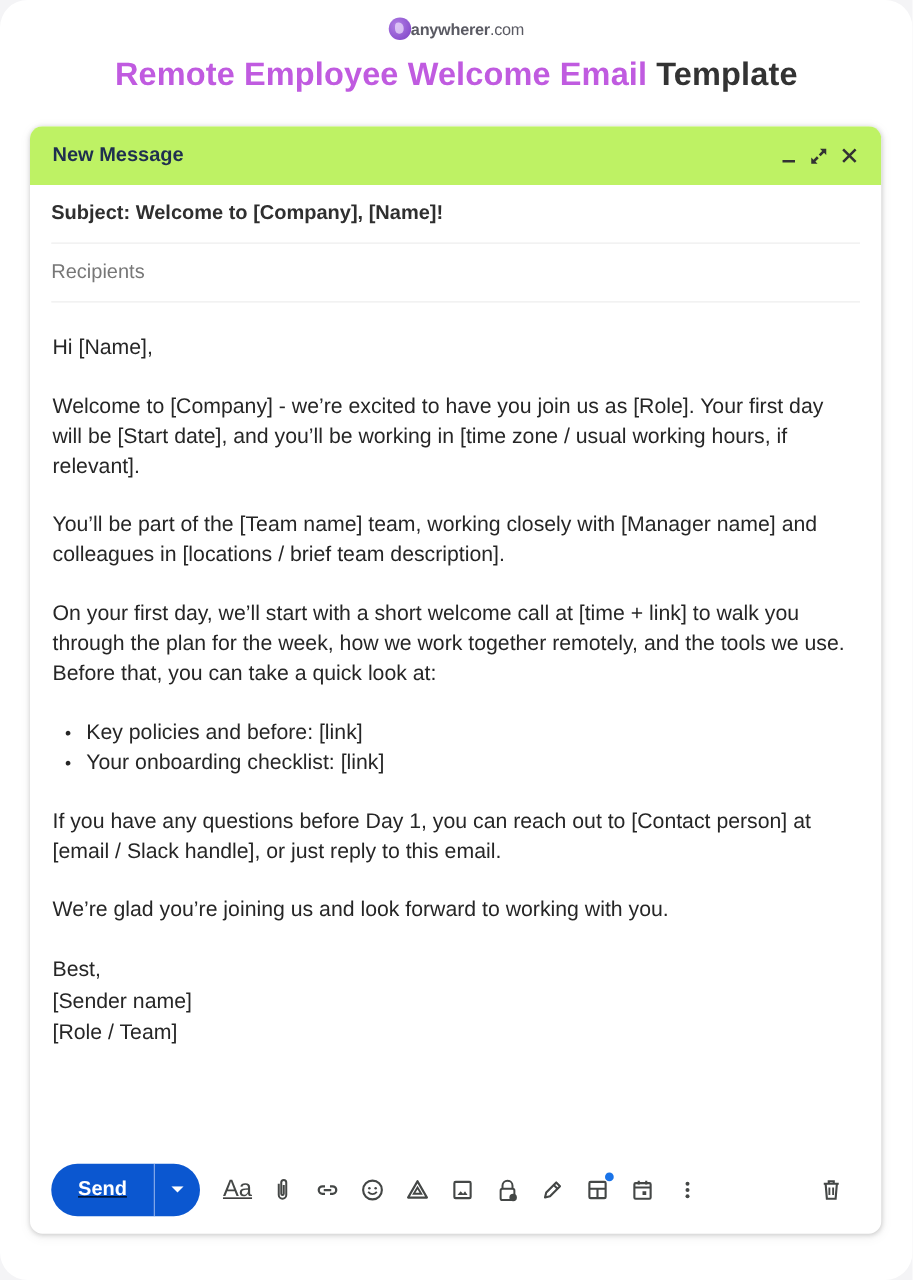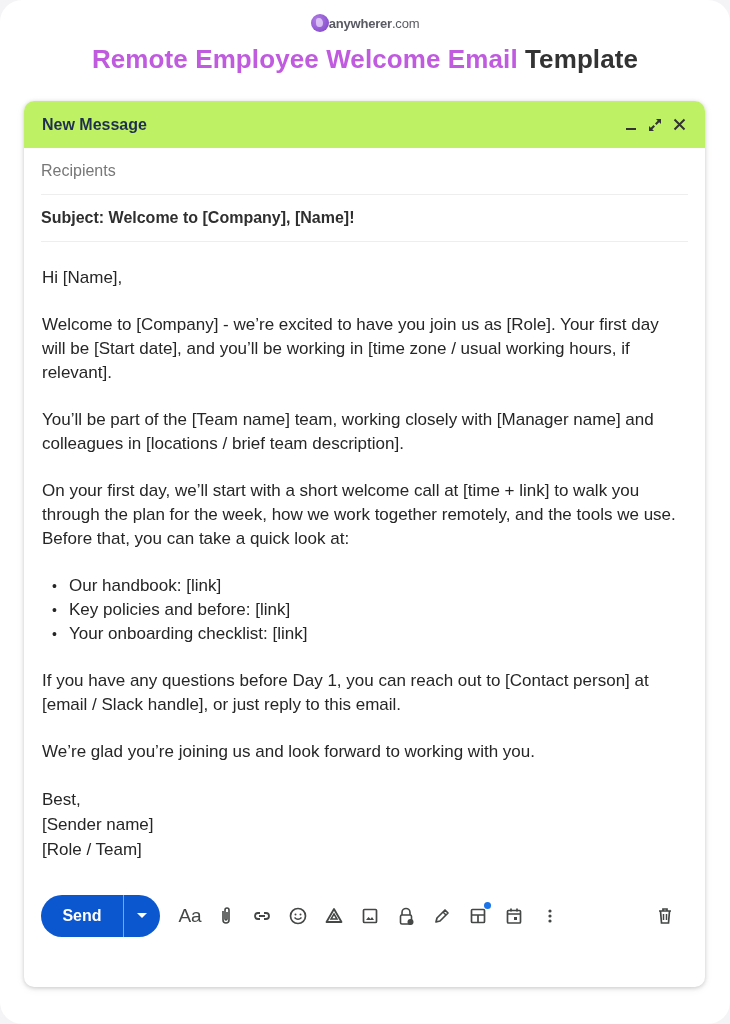--- a/index.html
+++ b/index.html
@@ -58,22 +58,22 @@
   .body {
     padding: 24px 18px 0 18px; font-size: 17px; line-height: 24px; color: #262626;
   }
   .body p { margin-bottom: 23px; }
   .body ul { list-style: none; margin-bottom: 23px; padding-left: 10px; }
   .body li { position: relative; padding-left: 17px; }
   .body li::before { content: "•"; position: absolute; left: 0; top: 0; font-size: 14px; }
   .sig div { line-height: 25px; }
 
   .toolbar {
-    position: absolute; left: 17px; top: 793px; right: 18px; height: 44px;
-    display: flex; align-items: center;
+    position: absolute; left: 17px; top: 829px; right: 18px; height: 44px;
+    display: flex; align-items: center; text-decoration: underline;
   }
   .send-group {
     display: flex; height: 42px; border-radius: 21px; background: #0b57d0; overflow: hidden;
   }
   .send-btn {
     width: 82px; color: #fff; font-size: 16px; font-weight: bold;
     display: flex; align-items: center; justify-content: center;
   }
   .send-more {
     width: 37px; border-left: 1px solid #7fa5e8; display: flex; align-items: center; justify-content: center;
@@ -113,34 +113,33 @@
             </svg>
         </span>
         <span>
           <svg width="13" height="13" viewBox="0 0 13 13">
               <path d="M1.5 1.5l10 10M11.5 1.5l-10 10" stroke="#333" stroke-width="2"></path>
             </svg>
         </span>
       </div>
     </div>
 
+    <div class="field subject">
+      <span>Subject: Welcome to [Company], [Name]!</span>
+    </div>
     <div class="field recipients">
       <span>Recipients</span>
-    </div>
-    <div class="field subject">
-      <span>Subject: Welcome to [Company], [Name]!</span>
     </div>
 
     <div class="body">
       <p>Hi [Name],</p>
       <p>Welcome to [Company] - we’re excited to have you join us as [Role]. Your first day will be [Start date], and you’ll be working in [time zone / usual working hours, if relevant].</p>
       <p>You’ll be part of the [Team name] team, working closely with [Manager name] and colleagues in [locations / brief team description].</p>
       <p>On your first day, we’ll start with a short welcome call at [time + link] to walk you through the plan for the week, how we work together remotely, and the tools we use. Before that, you can take a quick look at:</p>
       <ul>
-        <li>Our handbook: [link]</li>
         <li>Key policies and before: [link]</li>
         <li>Your onboarding checklist: [link]</li>
       </ul>
       <p>If you have any questions before Day 1, you can reach out to [Contact person] at [email / Slack handle], or just reply to this email.</p>
       <p>We’re glad you’re joining us and look forward to working with you.</p>
       <div class="sig">
         <div>Best,</div>
         <div>[Sender name]</div>
         <div>[Role / Team]</div>
       </div>

